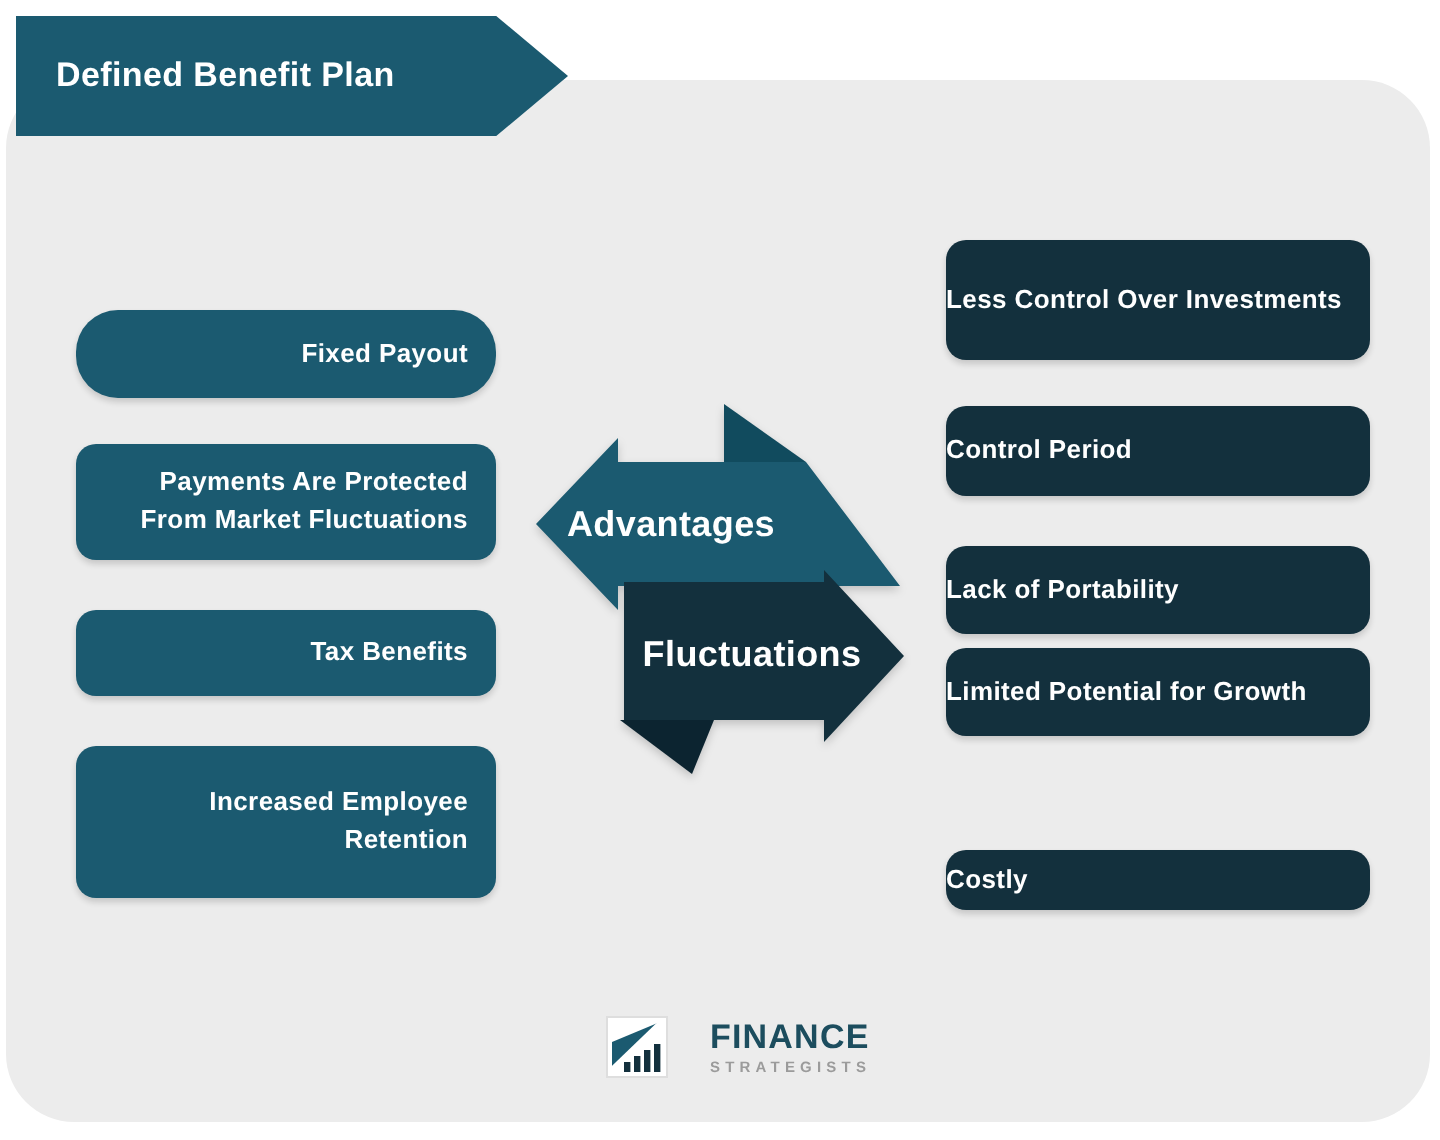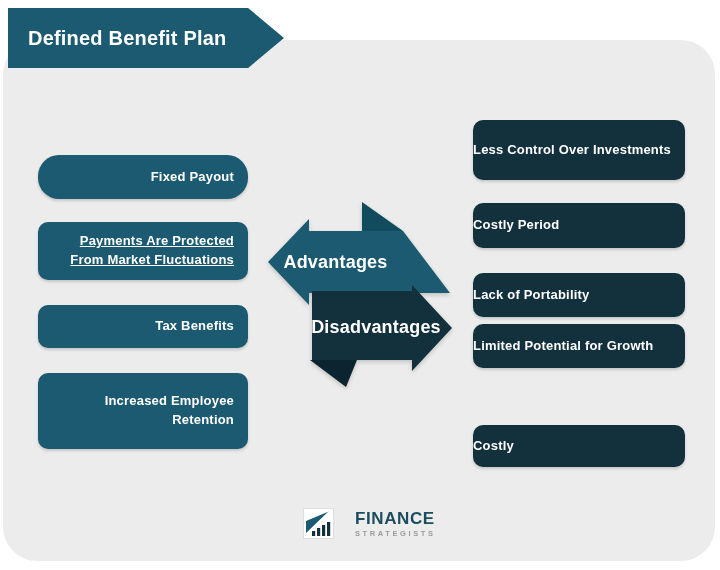--- a/index.html
+++ b/index.html
@@ -12,21 +12,21 @@
     background:var(--panel);border-radius:34px;
   }
   
   .banner{
     position:absolute;left:8px;top:8px;width:276px;height:60px;
     background:var(--teal);
     clip-path:polygon(0 0,87% 0,100% 50%,87% 100%,0 100%);
     display:flex;align-items:center;
   }
   .banner .title{
-    color:var(--text-on-dark);font-size:20px;font-weight:700;
+    color:var(--text-on-dark);font-size:17px;font-weight:700;
     padding-left:20px;letter-spacing:.2px;white-space:nowrap;
   }
   
   .card{
     position:absolute;display:flex;align-items:center;
     color:var(--text-on-dark);font-size:13px;font-weight:700;line-height:1.45;
     border-radius:10px;box-shadow:0 2px 3px rgba(0,0,0,.16);
     box-sizing:border-box;letter-spacing:.2px;
   }
   .card.adv{
@@ -64,45 +64,45 @@
 
 <div class="page">
 
   <div class="bg-panel"></div>
 
   <div class="banner">
     <div class="title">Defined Benefit Plan</div>
   </div>
 
   <div class="card adv" style="top:155px;height:44px;border-radius:21px;">Fixed Payout</div>
-  <div class="card adv" style="top:222px;height:58px;text-decoration:underline;">Payments Are Protected From Market Fluctuations</div>
+  <div class="card adv" style="top:222px;height:58px;">Payments Are Protected From Market Fluctuations</div>
   <div class="card adv" style="top:305px;height:43px;border-radius:10px;">Tax Benefits</div>
   <div class="card adv" style="top:373px;height:76px;">Increased Employee Retention</div>
 
   <div class="card dis" style="top:120px;height:60px;">Less Control Over Investments</div>
-  <div class="card dis" style="top:203px;height:45px;">Costly Period</div>
+  <div class="card dis" style="top:203px;height:45px;">Control Period</div>
   <div class="card dis" style="top:273px;height:44px;">Lack of Portability</div>
   <div class="card dis" style="top:324px;height:44px;">Limited Potential for Growth</div>
-  <div class="card dis" style="top:425px;height:42px;">Costly</div>
+  <div class="card dis" style="top:425px;height:30px;">Costly</div>
 
   <svg class="arrows-svg" viewBox="0 0 720 570">
     <g>
 
       <polygon points="362,202 403,231 362,231" style="fill:var(--teal-fold)"></polygon>
 
       <polygon points="268,262 309,219 309,231 403,231 450,293 309,293 309,305" style="fill:var(--teal)"></polygon>
 
       <polygon points="310,360 357,360 346,387" style="fill:var(--navy-fold)"></polygon>
 
       <polygon points="312,291 412,291 412,285 452,328 412,371 412,360 312,360" style="fill:var(--navy)"></polygon>
     </g>
   </svg>
 
   <div class="arrow-label adv">Advantages</div>
-  <div class="arrow-label dis">Disadvantages</div>
+  <div class="arrow-label dis">Fluctuations</div>
 
   <div class="logo">
     <svg class="logo-icon" viewBox="0 0 31 31">
       <rect x="0.5" y="0.5" width="30" height="30" fill="#ffffff" stroke="#dedede" stroke-width="1"></rect>
       <polygon points="3,13 27,3 3,28" style="fill:var(--teal)"></polygon>
       <line x1="2" y1="28" x2="28" y2="3" stroke="#ffffff" stroke-width="3"></line>
       <g style="fill:var(--navy)">
         <rect x="9" y="23" width="3.2" height="5"></rect>
         <rect x="14" y="20" width="3.2" height="8"></rect>
         <rect x="19" y="17" width="3.2" height="11"></rect>

